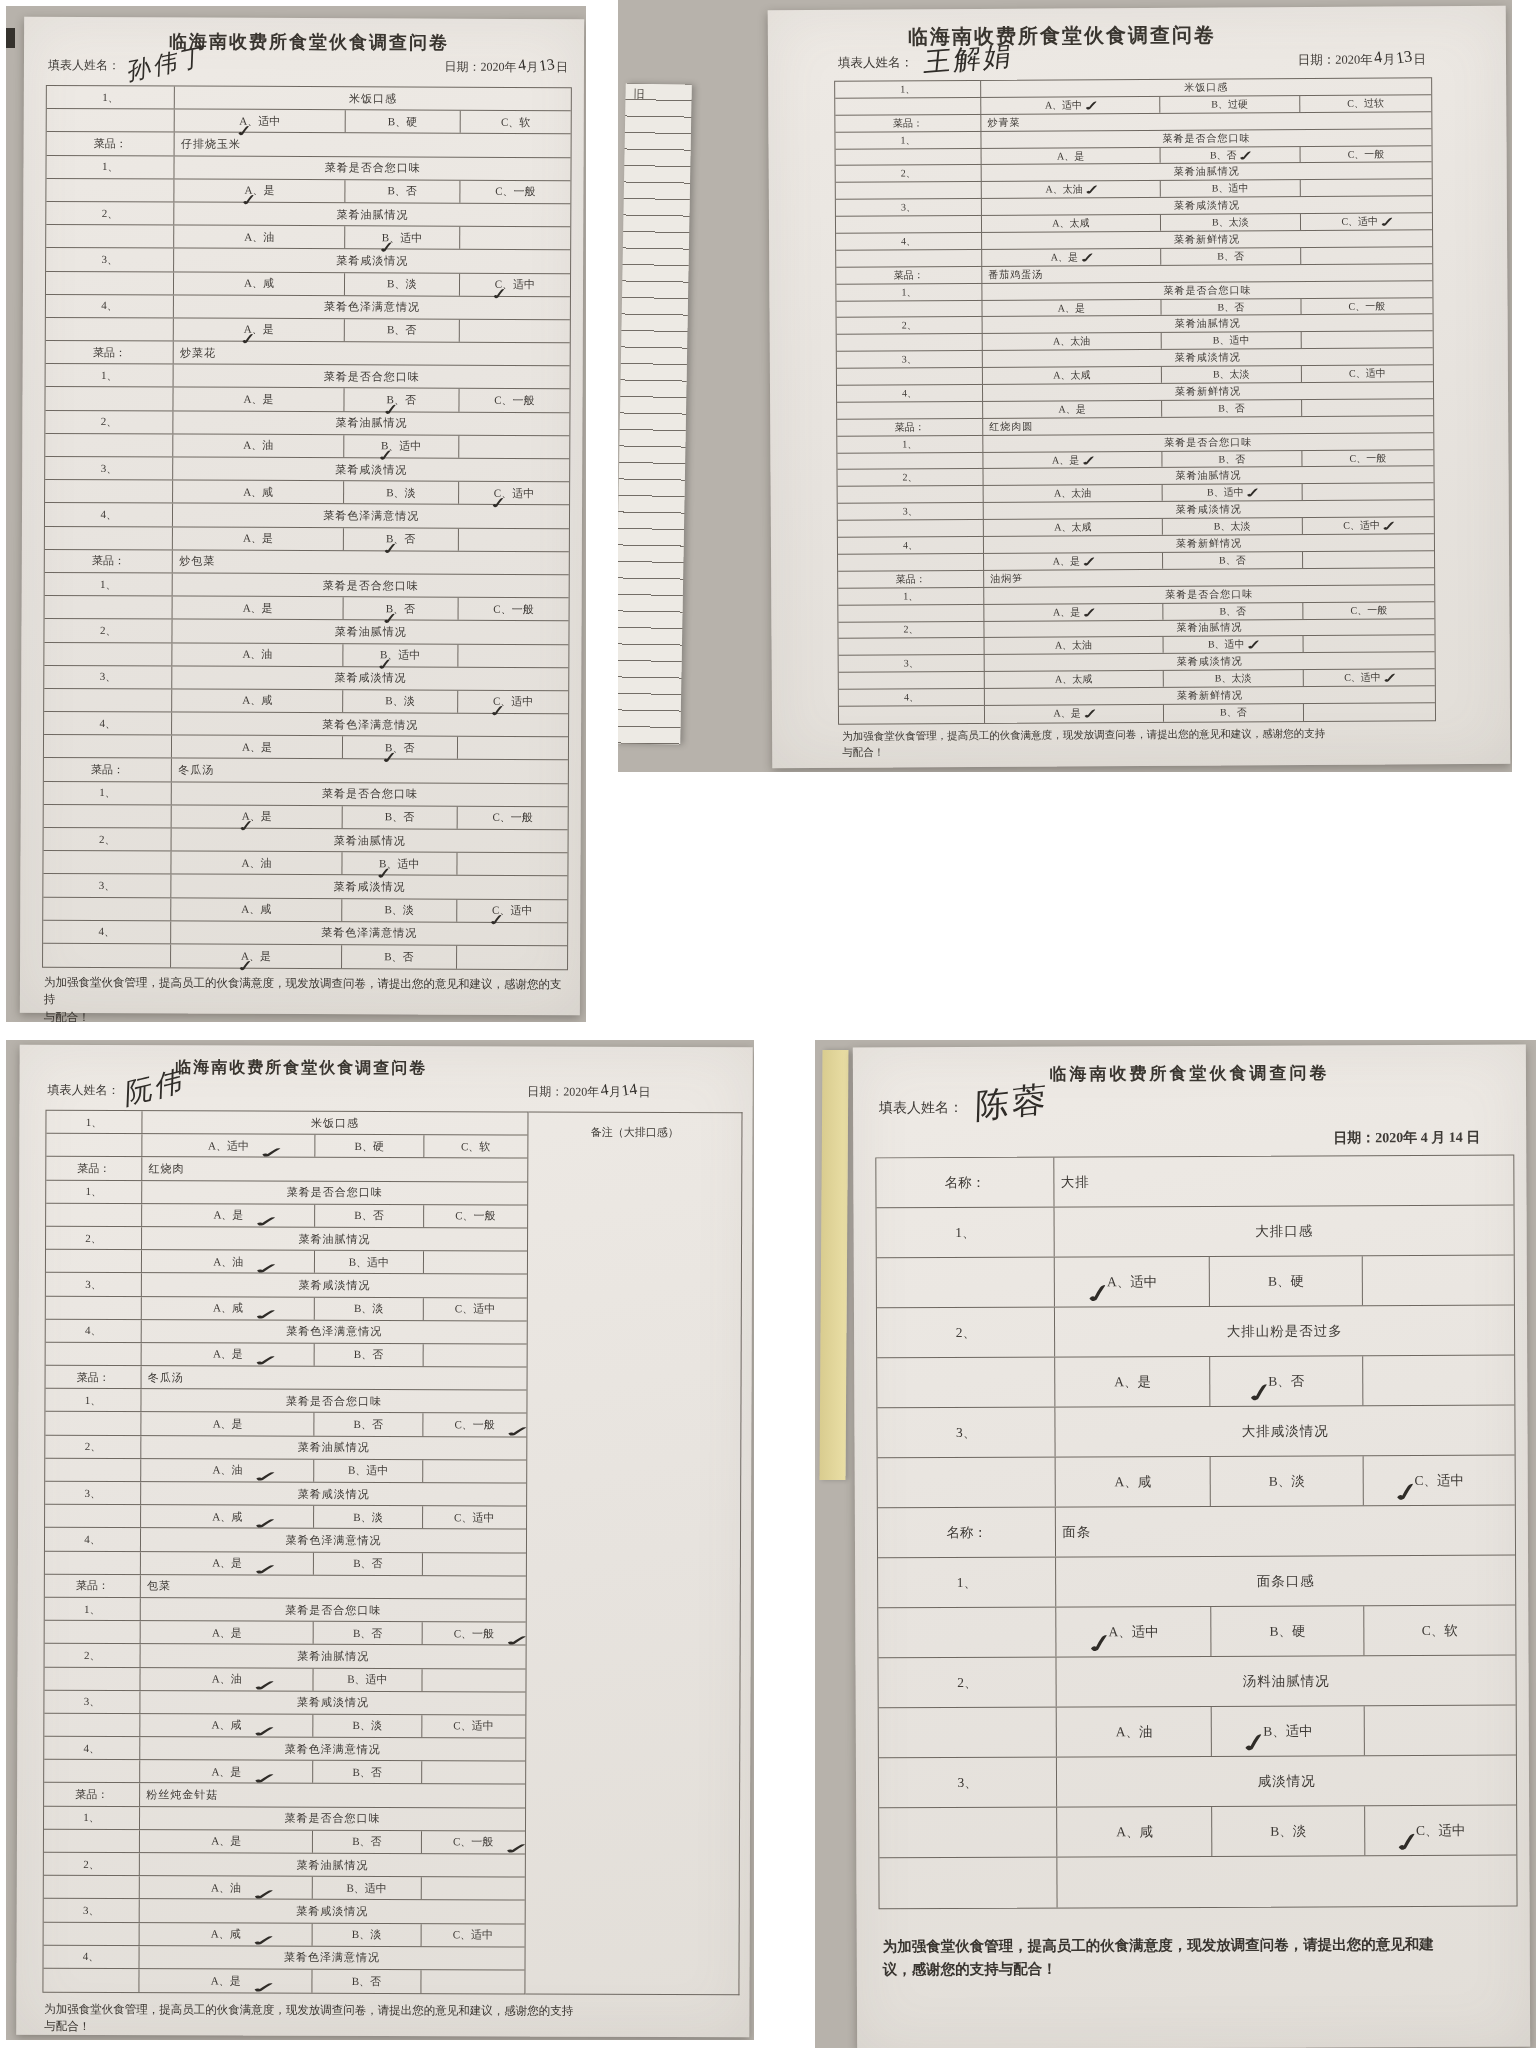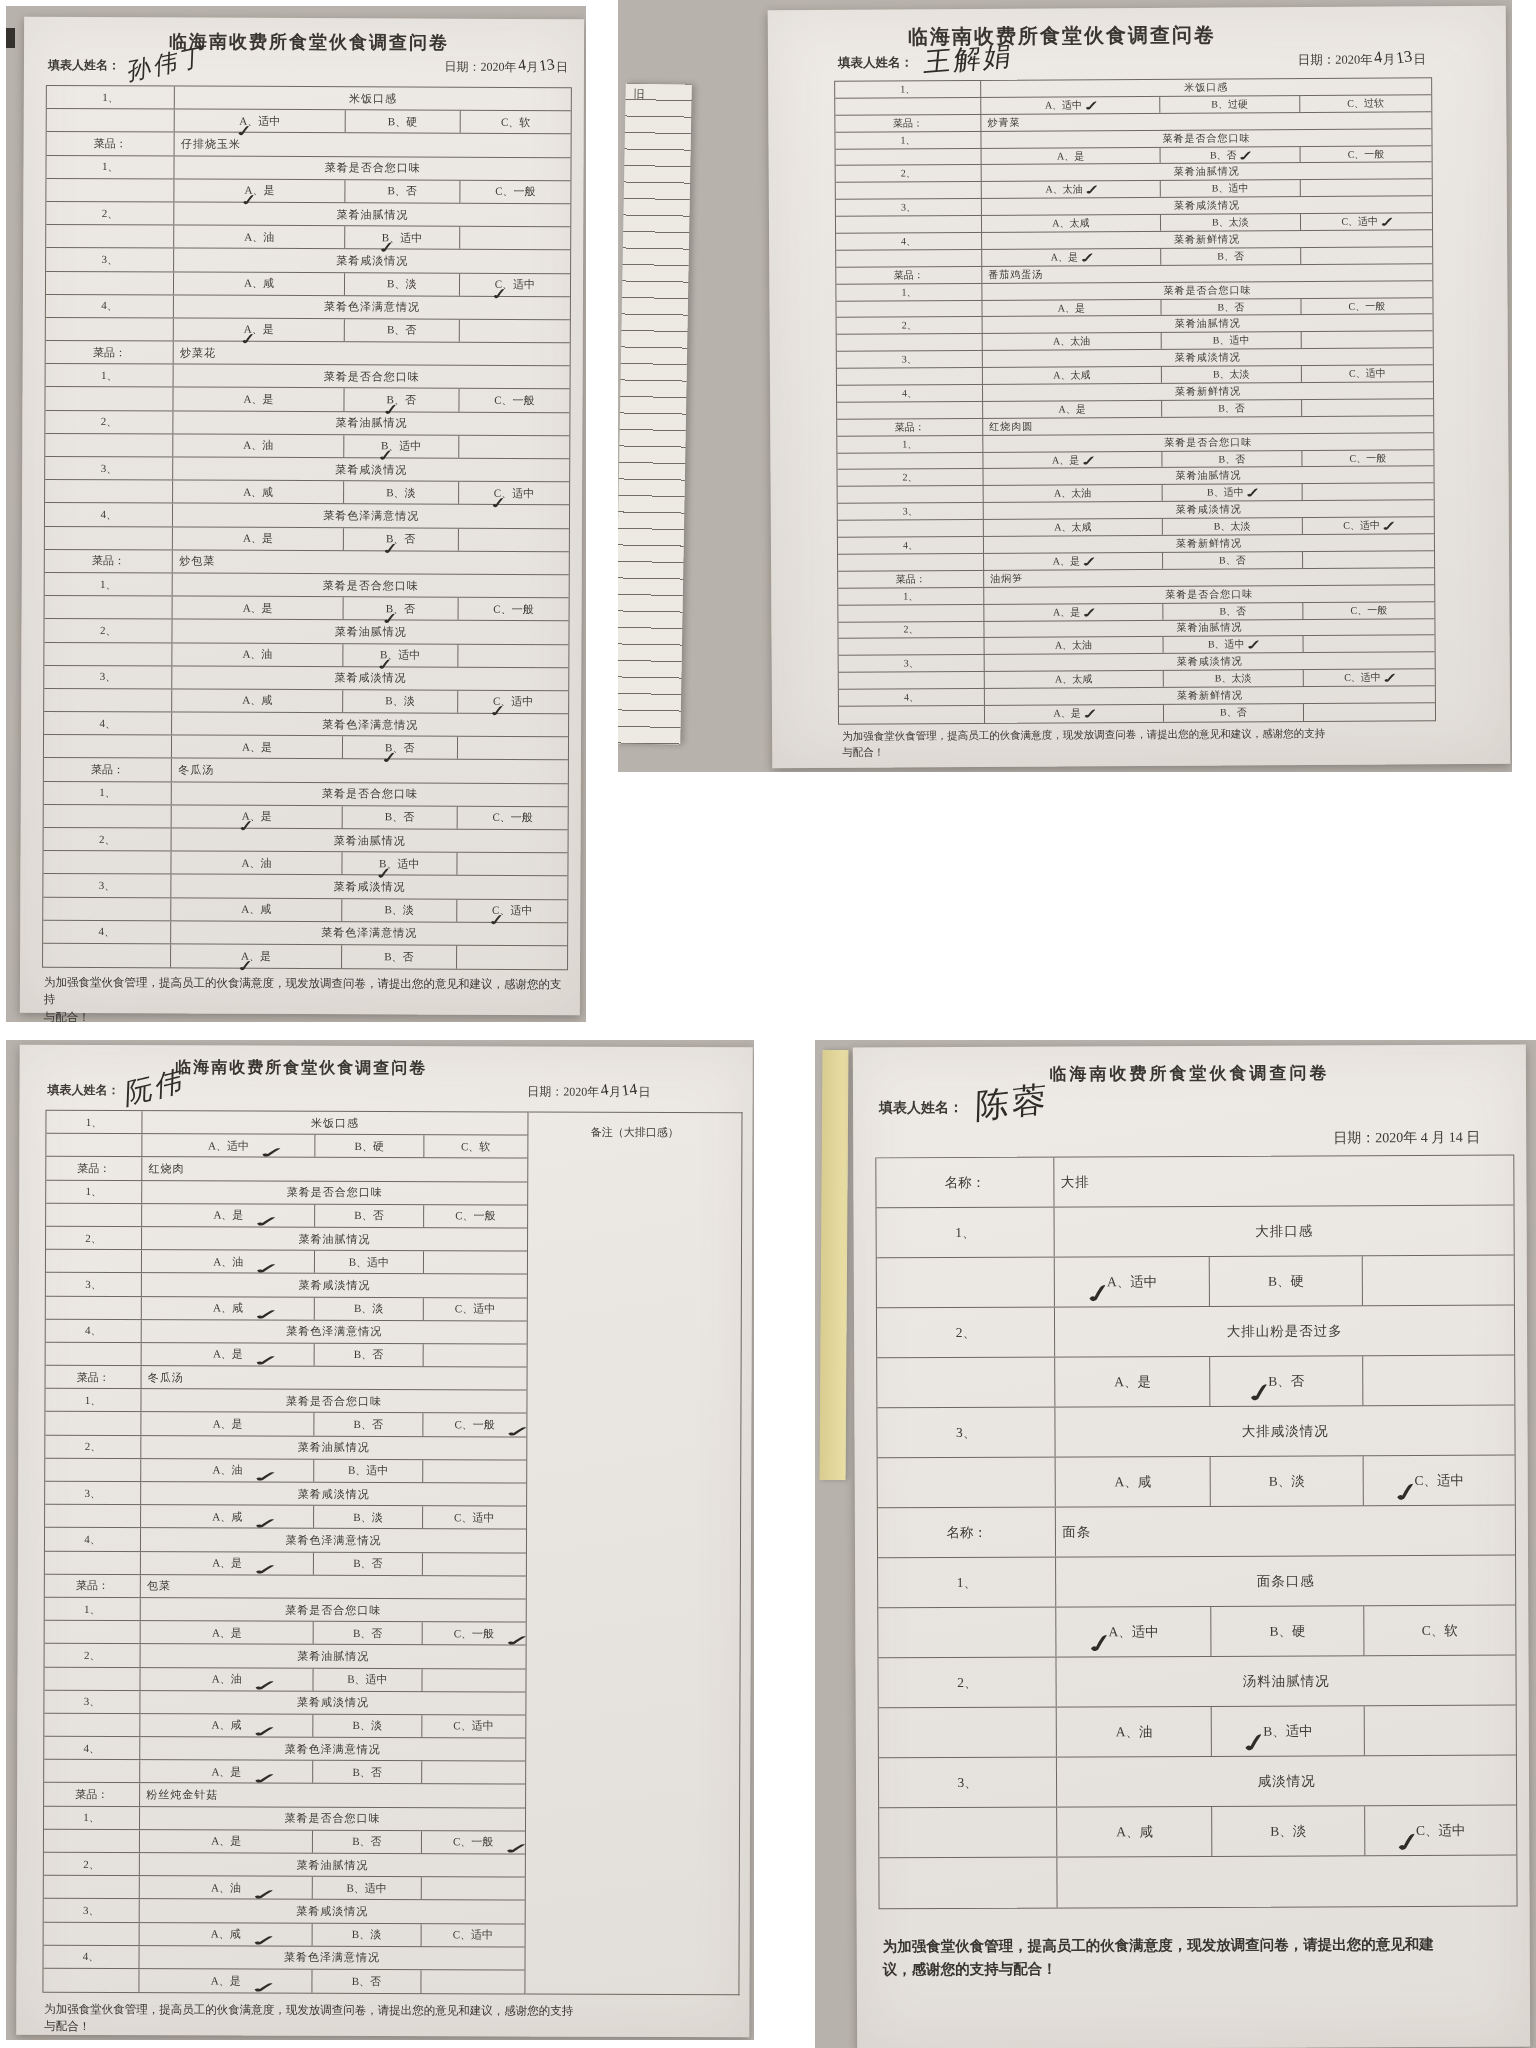--- a/index.html
+++ b/index.html
@@ -9,21 +9,21 @@
     font-family:"Liberation Serif","DejaVu Serif",serif;
   }
   .photo{position:absolute;background:var(--photobg,#b7b2ab);overflow:hidden;}
   .paper{
     position:absolute;
     background:linear-gradient(170deg,#eeeae5,#e7e3de 55%,#e2ded8);
     box-shadow:0 3px 10px rgba(40,35,30,.35), inset 0 0 60px rgba(110,100,90,.10);
   }
   .title{font-weight:bold;text-align:center;color:#39352f;letter-spacing:2px;}
   .headrow{display:flex;justify-content:space-between;align-items:baseline;color:var(--ink,#3d3935);}
-  .nlabel{font-weight:bold;}
+  .nlabel{font-weight:normal;}
   .sig{
     display:inline-block;color:var(--pen,#2f2c28);letter-spacing:3px;
     position:relative;top:2px;line-height:1;
   }
   .hand{display:inline-block;font-size:1.3em;transform:rotate(-8deg);position:relative;top:-1px;color:var(--pen,#2f2c28);margin:0 1px;}
   .rows{border:1.2px solid var(--bc,#6e6861);}
   .trow{display:flex;height:var(--rh);border-bottom:1px solid var(--bc,#6e6861);box-sizing:border-box;}
   .trow:last-child{border-bottom:none;}
   .cell{
     box-sizing:border-box;display:flex;align-items:center;justify-content:center;
@@ -78,21 +78,21 @@
   #photo-2 .notecol{flex:1;border:1.2px solid var(--bc,#6e6861);border-left:none;font-size:11px;text-align:center;padding-top:12px;color:var(--ink,#3d3935);}
   #photo-2 .sig{font-size:28px;transform:rotate(-14deg) skewX(-16deg);margin:-12px 0 -6px 2px;}
   #photo-2 .tick{position:absolute;right:-28px;bottom:-5px;transform:rotate(-6deg) scale(3,1.1);}
   #photo-2 .footer{margin:8px 14px 0 28px;font-size:11.5px;line-height:1.5;}
 
   
   #photo-3{left:815px;top:1040px;width:721px;height:1008px;--rh:50px;--fs:13.5px;--nw:28%;--aw:24.3%;--bw:24%;--cw:23.7%;}
   #photo-3 .paper{left:40px;top:6px;right:8px;bottom:0;transform:rotate(-.25deg);}
   #photo-3 .title{margin-top:16px;font-size:17px;letter-spacing:3px;}
   #photo-3 .headrow{margin:6px 16px 0 26px;font-size:14px;flex-direction:column;align-items:stretch;height:auto;}
-  #photo-3 .date{align-self:flex-end;margin-top:14px;margin-right:30px;}
+  #photo-3 .date{align-self:flex-end;margin-top:14px;margin-right:30px;font-weight:bold;}
   #photo-3 .hand{font-size:1em;transform:none;top:0;color:inherit;margin:0;}
   #photo-3 .tablewrap{margin:8px 12px 0 22px;}
   #photo-3 .sig{font-size:34px;transform:rotate(-6deg) skewX(-8deg);margin:-8px 0 -10px 8px;}
   #photo-3 .tick{position:absolute;left:-14px;bottom:-10px;transform:rotate(-22deg) scale(2.6,1.4);}
   #photo-3 .footer{margin:26px 20px 0 26px;font-size:14.5px;line-height:1.6;font-weight:bold;}
   #photo-3 .ysliver{
     position:absolute;left:6px;top:10px;width:26px;height:430px;
     background:linear-gradient(to right,#d9cc8f,#eadfa6);
     transform:rotate(.4deg);box-shadow:2px 0 5px rgba(0,0,0,.2);
   }

